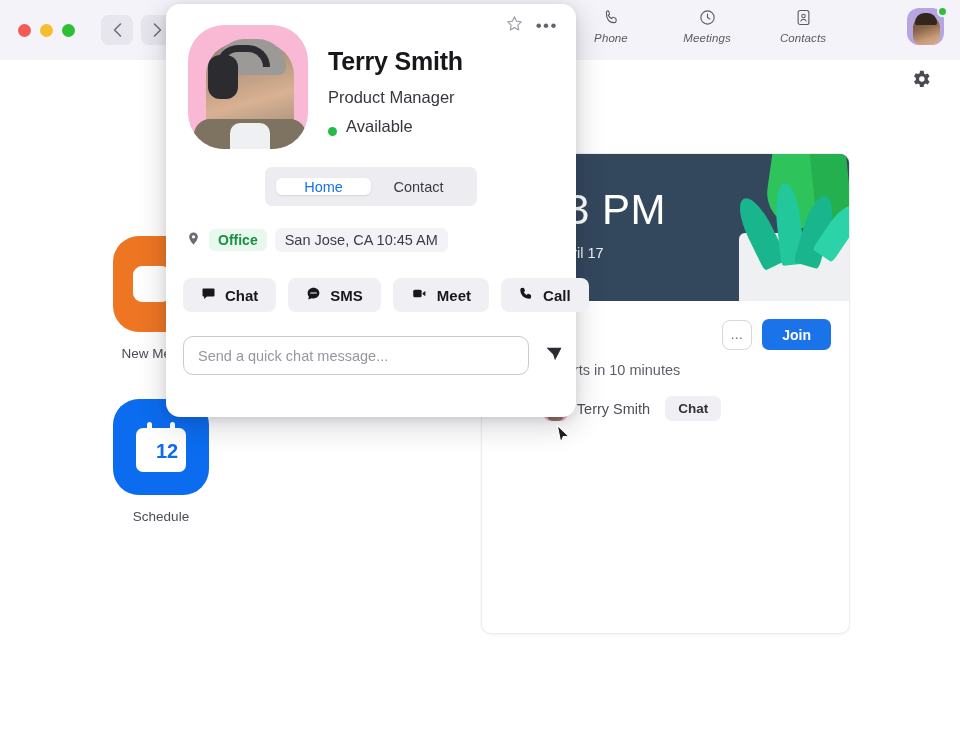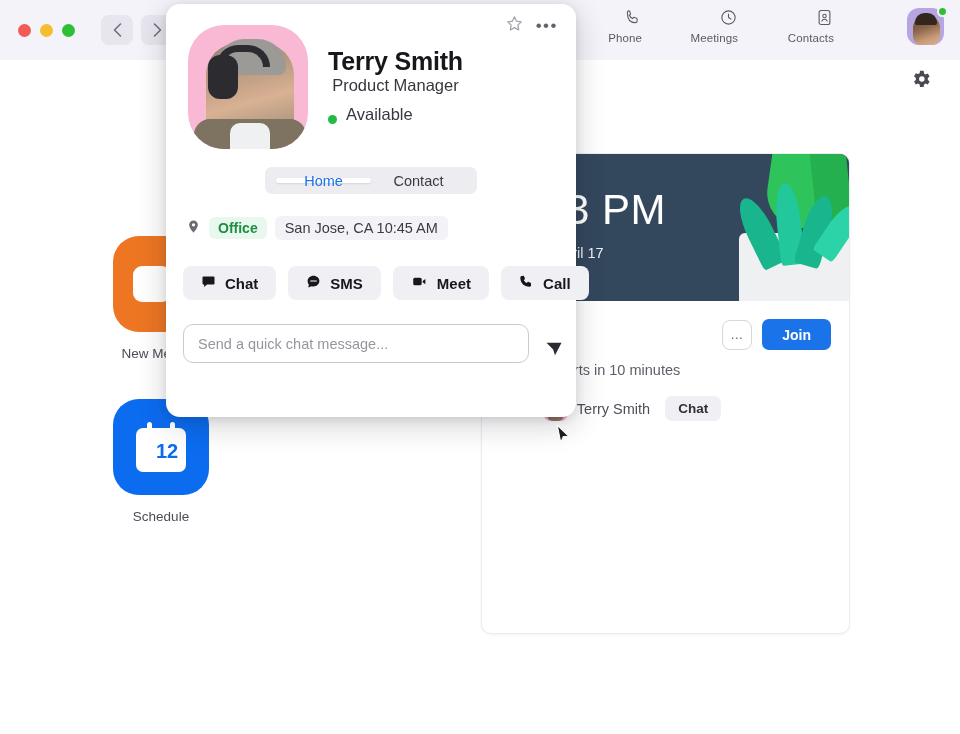--- a/index.html
+++ b/index.html
@@ -30,22 +30,22 @@
     display: flex; align-items: center; justify-content: center;
     color: #6b6b77;
   }
   .navbtn svg { display:block; }
 
   .navitems {
     position: absolute; left: 580px; top: 6px;
     display: flex; gap: 34px;
   }
   .navitem {
-    width: 62px; display: flex; flex-direction: column; align-items: flex-end;
-    gap: 4px; color: #55555f;
+    width: 62px; display: flex; flex-direction: column; align-items: center;
+    gap: 4px; color: #55555f; font-style: italic;
   }
   .navitem .ico { height: 22px; display:flex; align-items:center; }
   .navitem .lbl { font-size: 11.5px; color: #5a5a64; letter-spacing: .1px; }
 
   .useravatar {
     position: absolute; right: 16px; top: 8px;
     width: 37px; height: 37px; border-radius: 12px;
     background: #b6a5e0; overflow: hidden;
   }
   .useravatar .face {
@@ -233,27 +233,27 @@
   .pf-avatar .pjacket {
     position: absolute; left: 6px; bottom: 0; width: 112px; height: 30px;
     background: #7d7360; border-radius: 16px 16px 0 0;
   }
   .pf-avatar .pshirt {
     position: absolute; left: 42px; bottom: 0; width: 40px; height: 26px;
     background: #eef0f2; border-radius: 10px 10px 0 0;
   }
   .pf-info { margin-left: 20px; padding-top: 22px; }
   .pf-name { font-size: 25px; font-weight: 700; color: #17171c; letter-spacing: -.2px; }
-  .pf-role { font-size: 16.5px; color: #37373f; text-align: center; }
+  .pf-role { margin-top: 12px; font-size: 16.5px; color: #37373f; }
   .pf-status { margin-top: 10px; display: flex; align-items: flex-end; gap: 9px;
     font-size: 16.5px; color: #37373f; }
   .pf-status .sdot { width: 9px; height: 9px; border-radius: 50%; background: #22bb45; }
 
   .seg {
-    margin: 18px auto 0 auto; width: 212px; height: 27px;
+    margin: 18px auto 0 auto; width: 212px; height: 39px;
     background: #edecf1; border-radius: 7px; display: flex; padding: 11px;
   }
   .seg-item {
     flex: 1; display: flex; align-items: center; justify-content: center;
     font-size: 14.5px; color: #3a3a44; border-radius: 6px;
   }
   .seg-item.active { background: #fff; color: #1a73e8; font-weight: 400;
     box-shadow: 0 1px 2px rgba(0,0,0,.10); }
 
   .locrow {
@@ -272,21 +272,21 @@
   .act-row {
     margin: 26px 0 0 17px; display: flex; gap: 12px;
   }
   .act-btn {
     height: 34px; padding: 0 18px; border-radius: 8px; background: #f0f0f4;
     display: flex; align-items: center; gap: 9px;
     font-size: 15px; font-weight: 700; color: #17171c; cursor: pointer;
   }
 
   .quickchat {
-    margin: 24px 0 0 17px; display: flex; align-items: flex-end; gap: 14px;
+    margin: 24px 0 0 17px; display: flex; align-items: center; gap: 14px;
   }
   .qc-input {
     width: 346px; height: 39px; border-radius: 10px;
     border: 1px solid #c9c9d2; background: #fff;
     padding: 0 14px; font-size: 14.5px; color: #2a2a33;
     font-family: "Liberation Sans", sans-serif; outline: none;
   }
   .qc-input::placeholder { color: #96969f; }
   .send-ico { color: #2a2a33; }
 

